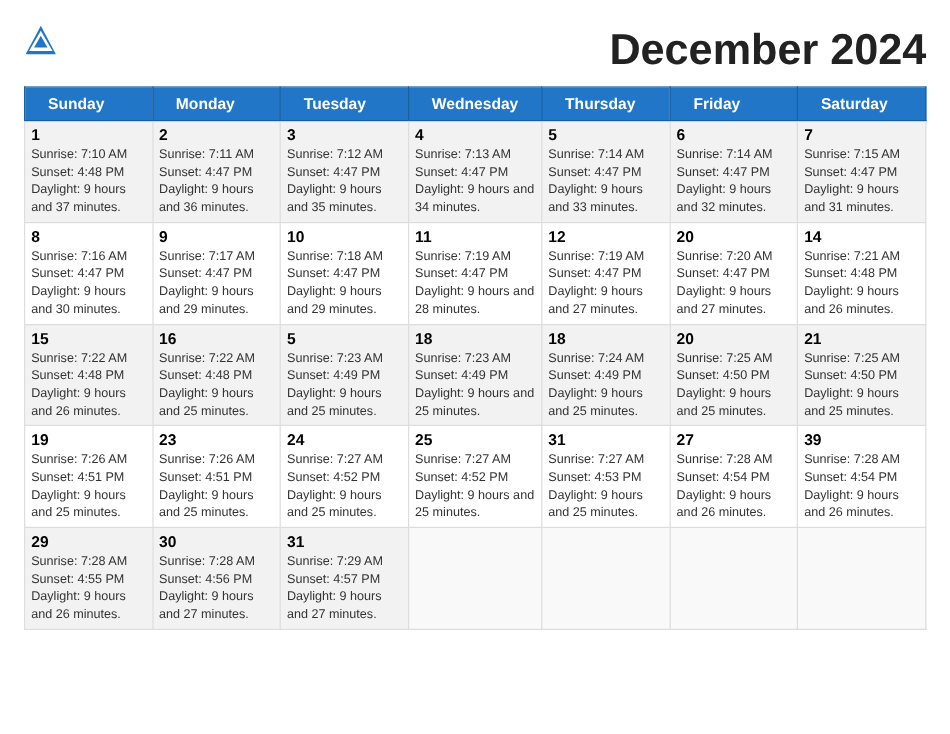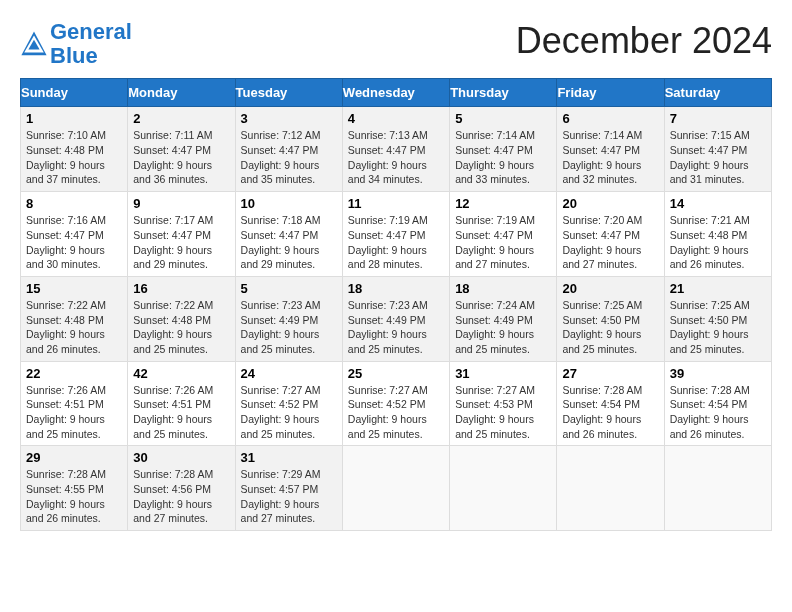--- a/index.html
+++ b/index.html
@@ -32,37 +32,37 @@
     .logo-icon {
       width: 28px;
       height: 28px;
       margin-right: 2px;
     }
     .title-area {
       text-align: right;
     }
     .month-title {
       font-size: 36px;
-      font-weight: normal;
+      font-weight: bold;
       color: #222;
     }
     .location {
       font-size: 16px;
       color: #555;
     }
     table {
       width: 100%;
       border-collapse: collapse;
       font-size: 11px;
     }
     thead th {
       background-color: #2176c7;
       color: #fff;
       text-align: left;
-      padding: 6px 0;
+      padding: 6px 19px;
       font-size: 13px;
       font-weight: bold;
       border: 1px solid #1a5fa0;
     }
     tbody tr {
       background: #fff;
     }
     tbody tr:nth-child(odd) {
       background: #f2f2f2;
     }
@@ -92,24 +92,20 @@
 </head>
 <body>
 
 <div class="header">
   <div class="logo">
     <svg class="logo-icon" viewBox="0 0 40 40">
       <polygon points="20,2 38,36 2,36" fill="#2176c7"></polygon>
       <polygon points="20,8 34,32 6,32" fill="#fff"></polygon>
       <polygon points="20,14 28,28 12,28" fill="#2176c7"></polygon>
     </svg>
-    <div class="logo-text">
-      <span>General</span><br>
-      <span style="color:#2176c7;">Blue</span>
-    </div>
   </div>
   <div class="title-area">
     <div class="month-title">December 2024</div>
   </div>
 </div>
 
 <table>
   <thead>
     <tr id="header-row">
     <th>Sunday</th>
@@ -164,23 +160,23 @@
         <td><span class="day-num">18</span>
 <span class="day-info">Sunrise: 7:23 AM<br>Sunset: 4:49 PM<br>Daylight: 9 hours and 25 minutes.</span></td>
         <td><span class="day-num">18</span>
 <span class="day-info">Sunrise: 7:24 AM<br>Sunset: 4:49 PM<br>Daylight: 9 hours and 25 minutes.</span></td>
         <td><span class="day-num">20</span>
 <span class="day-info">Sunrise: 7:25 AM<br>Sunset: 4:50 PM<br>Daylight: 9 hours and 25 minutes.</span></td>
         <td><span class="day-num">21</span>
 <span class="day-info">Sunrise: 7:25 AM<br>Sunset: 4:50 PM<br>Daylight: 9 hours and 25 minutes.</span></td>
       </tr>
       <tr>
-        <td><span class="day-num">22</span>
+        <td><span class="day-num">19</span>
 <span class="day-info">Sunrise: 7:26 AM<br>Sunset: 4:51 PM<br>Daylight: 9 hours and 25 minutes.</span></td>
-        <td><span class="day-num">42</span>
+        <td><span class="day-num">23</span>
 <span class="day-info">Sunrise: 7:26 AM<br>Sunset: 4:51 PM<br>Daylight: 9 hours and 25 minutes.</span></td>
         <td><span class="day-num">24</span>
 <span class="day-info">Sunrise: 7:27 AM<br>Sunset: 4:52 PM<br>Daylight: 9 hours and 25 minutes.</span></td>
         <td><span class="day-num">25</span>
 <span class="day-info">Sunrise: 7:27 AM<br>Sunset: 4:52 PM<br>Daylight: 9 hours and 25 minutes.</span></td>
         <td><span class="day-num">31</span>
 <span class="day-info">Sunrise: 7:27 AM<br>Sunset: 4:53 PM<br>Daylight: 9 hours and 25 minutes.</span></td>
         <td><span class="day-num">27</span>
 <span class="day-info">Sunrise: 7:28 AM<br>Sunset: 4:54 PM<br>Daylight: 9 hours and 26 minutes.</span></td>
         <td><span class="day-num">39</span>

